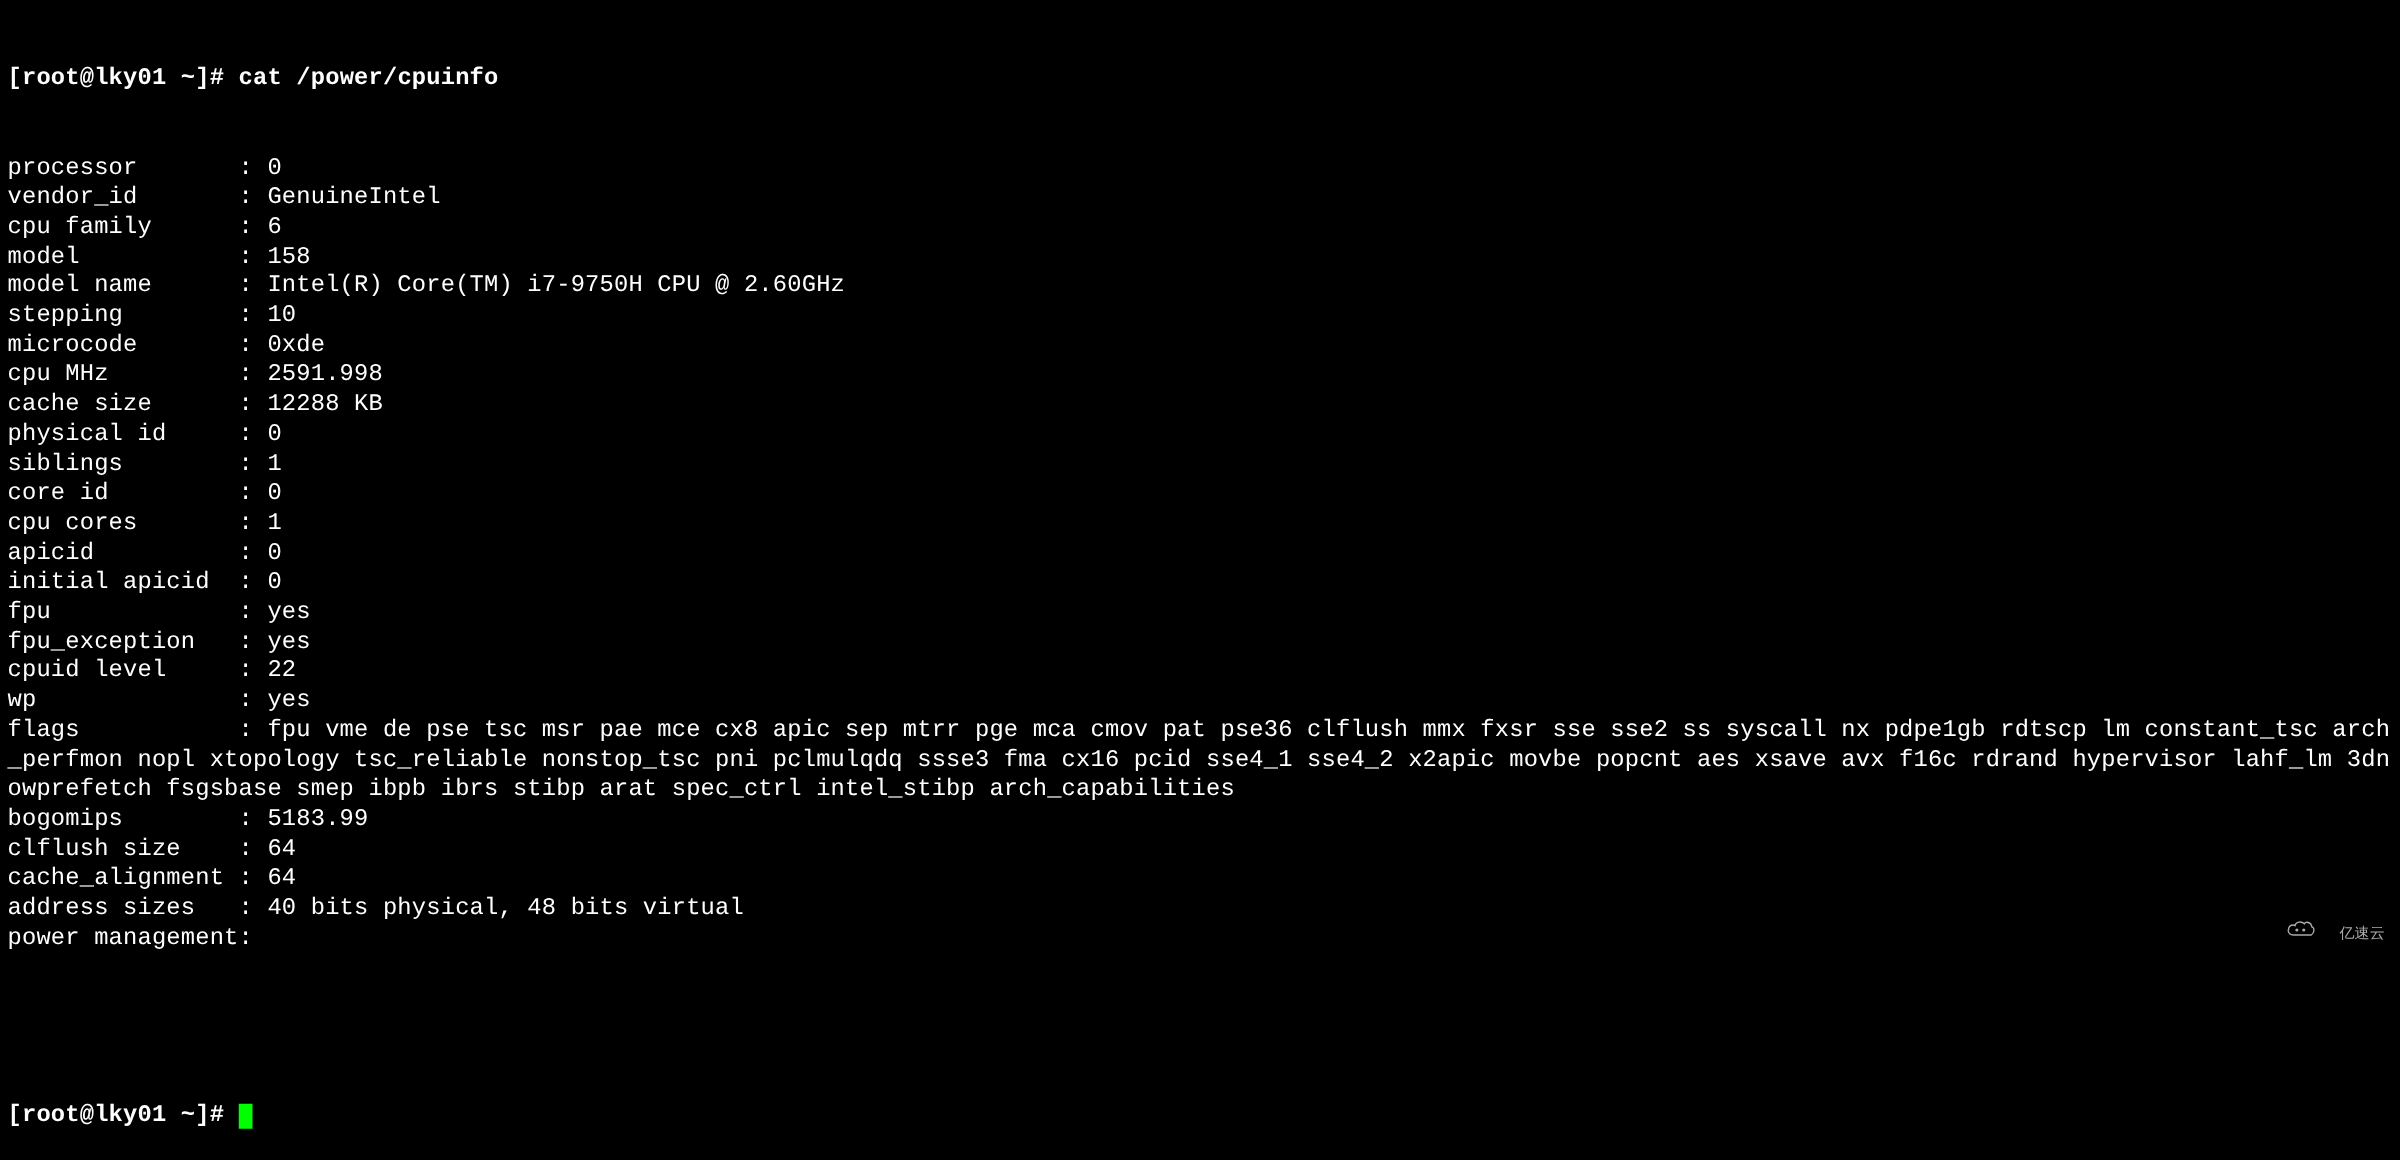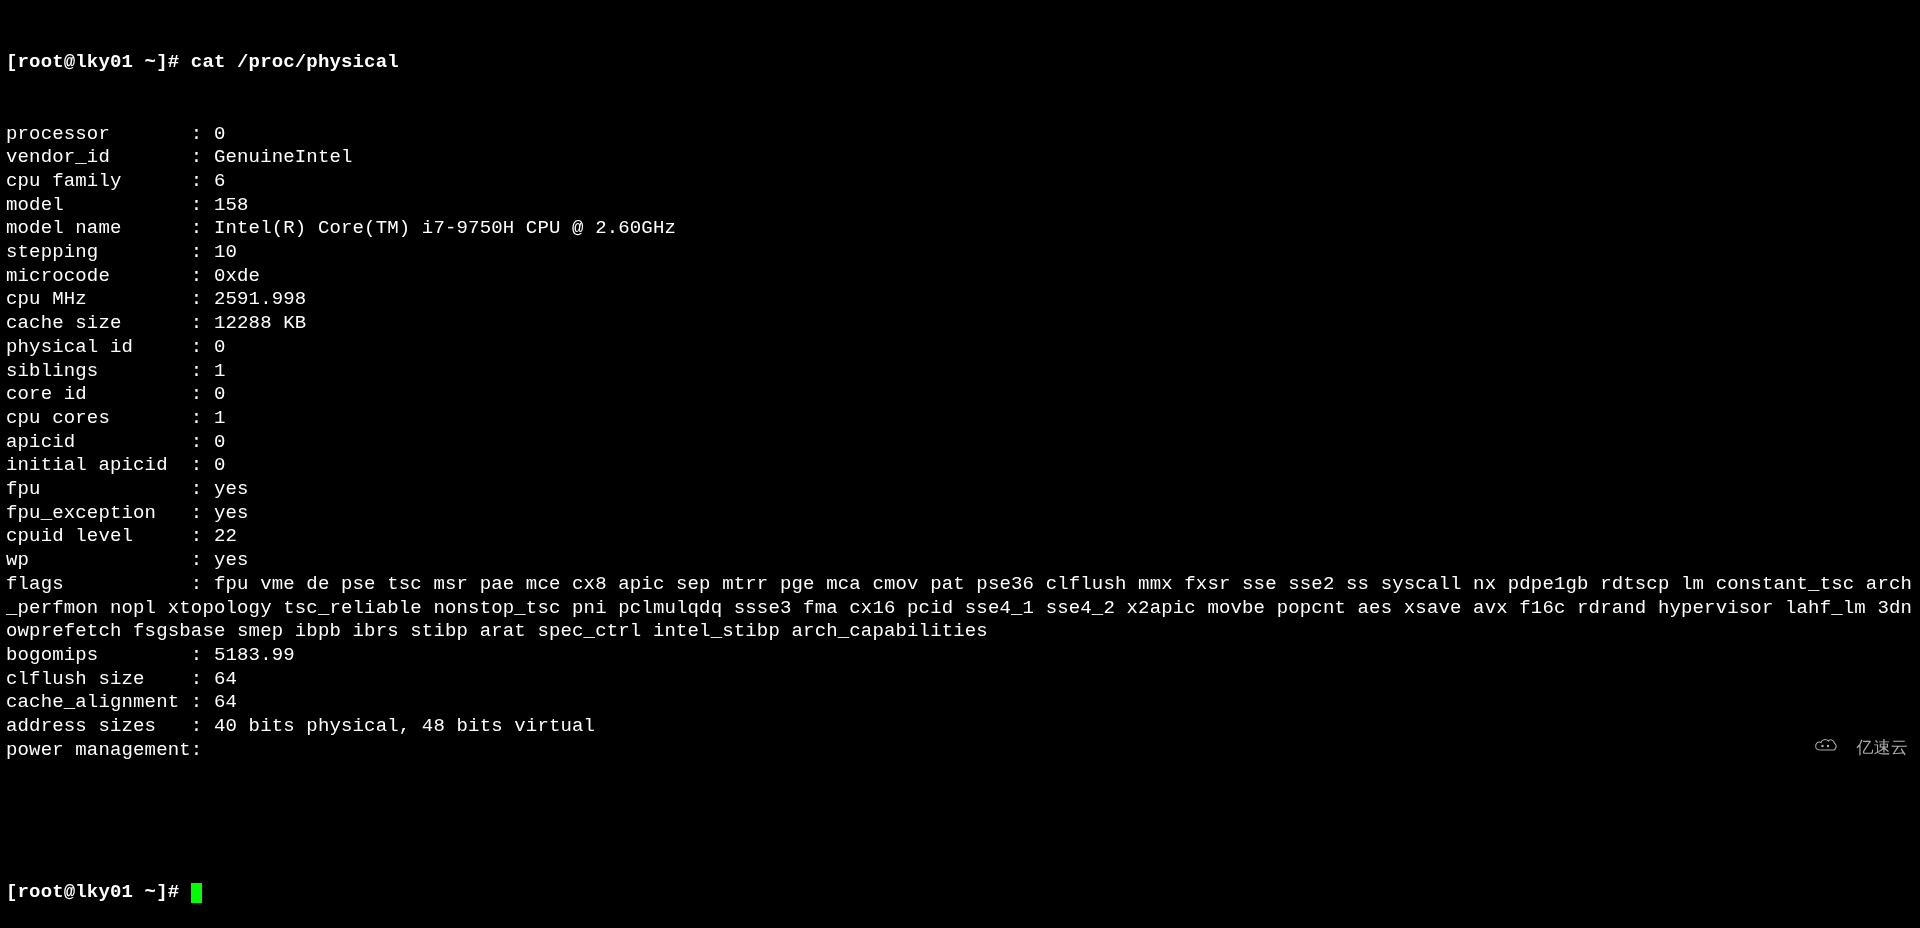--- a/index.html
+++ b/index.html
@@ -36,39 +36,39 @@
       width: 11px;
       height: 20px;
       background: #00ff00;
       vertical-align: text-bottom;
       margin-bottom: 0px;
     }
     .watermark {
       position: absolute;
       right: 12px;
       bottom: 145px;
-      font-size: 17px;
+      font-size: 12px;
       color: #c8c8c8;
       font-family: "Microsoft YaHei", sans-serif;
       display: flex;
       align-items: center;
       gap: 20px;
       opacity: 0.85;
     }
     .watermark svg {
       width: 24px;
       height: 16px;
     }
     .field { display:inline;font-weight:bold; }
   </style>
 </head>
 <body>
 
 <div class="terminal">
-  <span class="line"><span class="field">[root@lky01 ~]# </span><span class="field">cat /proc/physical</span></span>
+  <span class="line"><span class="field">[root@lky01 ~]# </span><span class="field">cat /power/cpuinfo</span></span>
   <div id="cpuinfo-output"><span class="line">processor       : 0</span><span class="line">vendor_id       : GenuineIntel</span><span class="line">cpu family      : 6</span><span class="line">model           : 158</span><span class="line">model name      : Intel(R) Core(TM) i7-9750H CPU @ 2.60GHz</span><span class="line">stepping        : 10</span><span class="line">microcode       : 0xde</span><span class="line">cpu MHz         : 2591.998</span><span class="line">cache size      : 12288 KB</span><span class="line">physical id     : 0</span><span class="line">siblings        : 1</span><span class="line">core id         : 0</span><span class="line">cpu cores       : 1</span><span class="line">apicid          : 0</span><span class="line">initial apicid  : 0</span><span class="line">fpu             : yes</span><span class="line">fpu_exception   : yes</span><span class="line">cpuid level     : 22</span><span class="line">wp              : yes</span><span class="line">flags           : fpu vme de pse tsc msr pae mce cx8 apic sep mtrr pge mca cmov pat pse36 clflush mmx fxsr sse sse2 ss syscall nx pdpe1gb rdtscp lm constant_tsc arch_perfmon nopl xtopology tsc_reliable nonstop_tsc pni pclmulqdq ssse3 fma cx16 pcid sse4_1 sse4_2 x2apic movbe popcnt aes xsave avx f16c rdrand hypervisor lahf_lm 3dnowprefetch fsgsbase smep ibpb ibrs stibp arat spec_ctrl intel_stibp arch_capabilities</span><span class="line">bogomips        : 5183.99</span><span class="line">clflush size    : 64</span><span class="line">cache_alignment : 64</span><span class="line">address sizes   : 40 bits physical, 48 bits virtual</span><span class="line">power management:</span></div>
   <span class="line"> </span>
   <span class="line"><span class="field">[root@lky01 ~]# </span><span class="cursor"></span></span>
 
   <div class="watermark">
     <span>
       <svg viewBox="0 0 48 32" fill="none" stroke="#c8c8c8" stroke-width="2.2">
         <path d="M14 26 C6 26 4 20 6 15 C7 10 13 9 16 11 C17 5 26 3 31 8 C33 4 42 5 43 13 C47 14 48 22 42 26 Z"></path>
         <circle cx="19" cy="18" r="2.5" fill="#c8c8c8" stroke="none"></circle>
         <circle cx="30" cy="18" r="2.5" fill="#c8c8c8" stroke="none"></circle>

